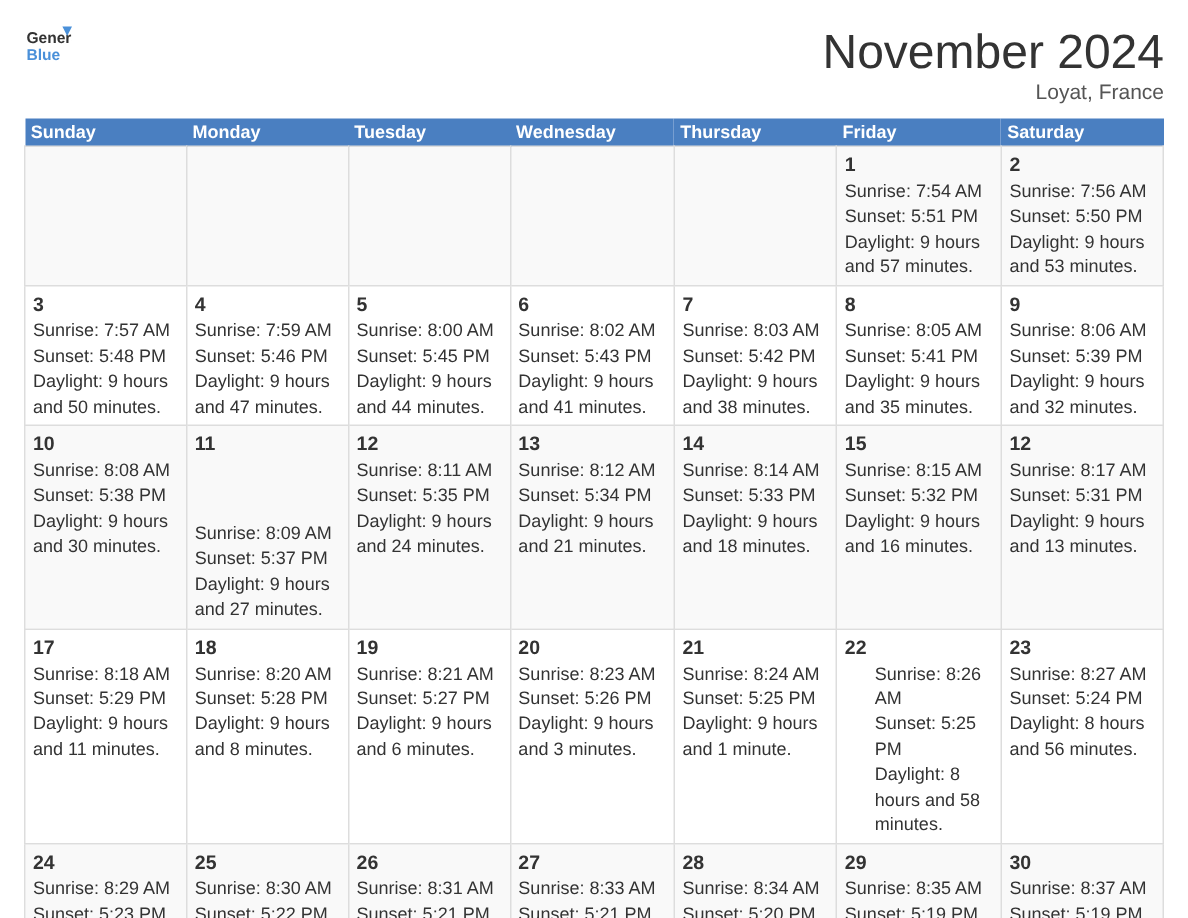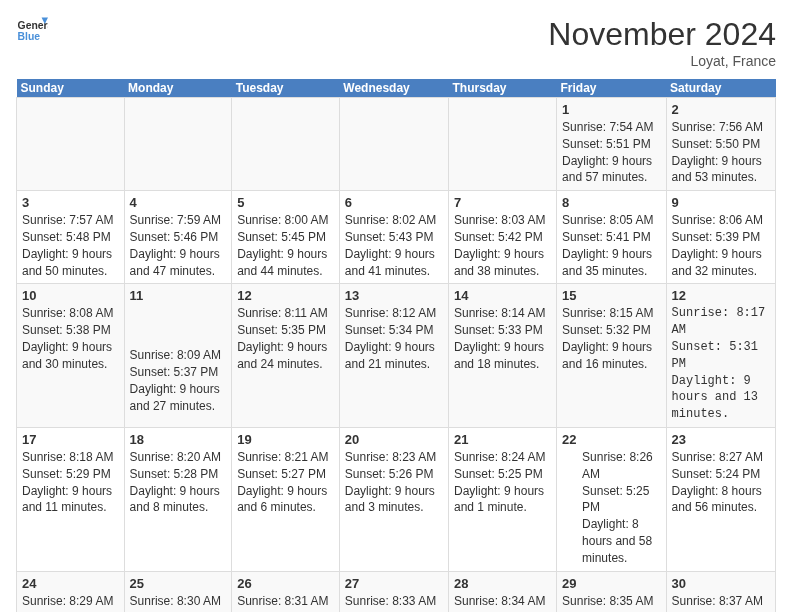--- a/index.html
+++ b/index.html
@@ -204,21 +204,21 @@
 Daylight: 9 hours and 18 minutes.</div>
         </td>
         <td>
           <span class="day-number">15</span>
           <div class="day-info" style="white-space: pre-line;">Sunrise: 8:15 AM
 Sunset: 5:32 PM
 Daylight: 9 hours and 16 minutes.</div>
         </td>
         <td>
           <span class="day-number">12</span>
-          <div class="day-info" style="white-space: pre-line; font-family: Liberation Mono, monospace;">Sunrise: 8:17 AM
+          <div class="day-info" style="white-space: pre-line;">Sunrise: 8:17 AM
 Sunset: 5:31 PM
 Daylight: 9 hours and 13 minutes.</div>
         </td>
       </tr>
       <tr>
         <td>
           <span class="day-number">17</span>
           <div class="day-info" style="white-space: pre-line;">Sunrise: 8:18 AM
 Sunset: 5:29 PM
 Daylight: 9 hours and 11 minutes.</div>

